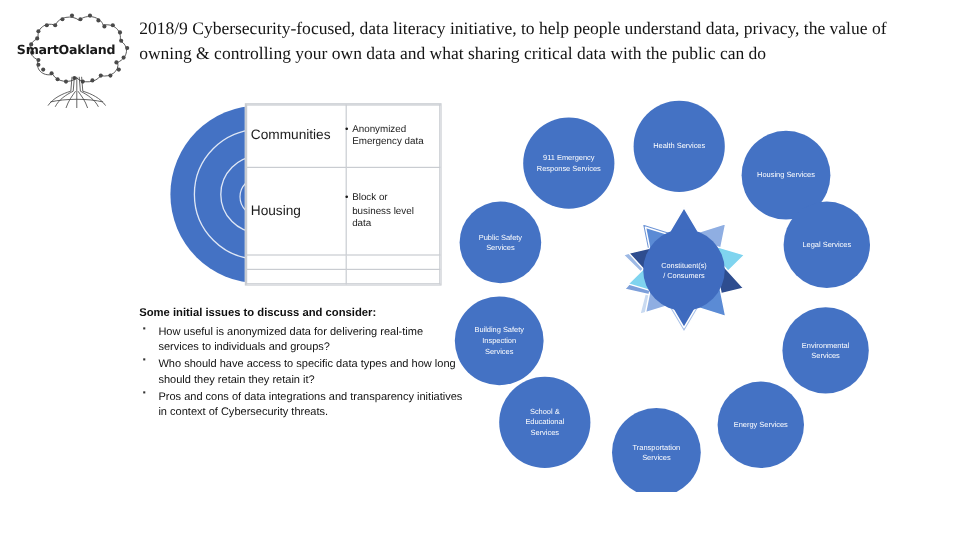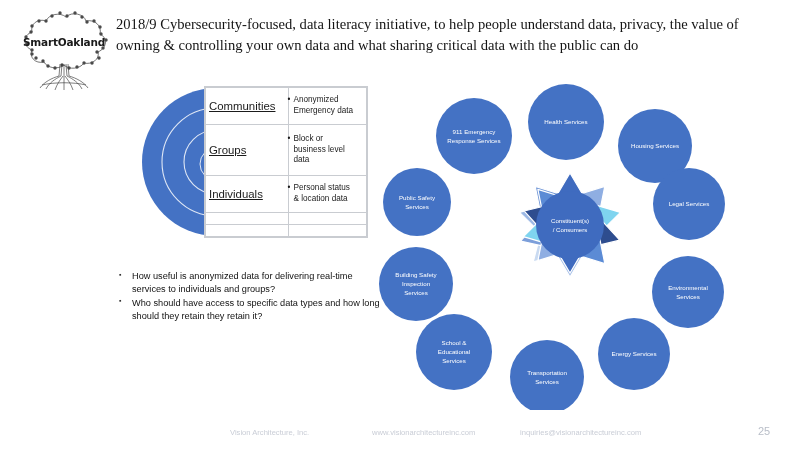--- a/index.html
+++ b/index.html
@@ -25,21 +25,20 @@
     top: 6px;
     width: 100px;
     height: 86px;
   }
   #logo svg { display: block; }
   #logo-text {
     position: absolute;
     left: 0;
     top: 30px;
     width: 100px;
-    text-align: center;
     font-size: 10.5px;
     font-weight: bold;
     letter-spacing: -0.2px;
     color: #1a1a1a;
     font-family: "DejaVu Sans", sans-serif;
   }
 
   
   #title {
     position: absolute;
@@ -88,21 +87,20 @@
     border: 1px solid #c9ccd1;
     vertical-align: middle;
     padding: 2px 3px;
     background: rgba(255,255,255,0.96);
   }
   td.level-name {
     width: 52%;
     font-size: 11.4px;
     color: #1b1b1b;
     padding-left: 7px;
-    text-decoration: underline;
   }
   td.level-detail {
     width: 48%;
     font-size: 8.2px;
     line-height: 1.32;
     color: #1b1b1b;
     padding-left: 4px;
   }
   td.level-detail .bullet-dot {
     display: inline-block;
@@ -267,43 +265,41 @@
     </svg>
 
     <div id="levels-table">
       <table>
         <tbody>
           <tr>
             <td class="level-name">Communities</td>
             <td class="level-detail"><span class="bullet-dot">•</span><span class="bullet-body">Anonymized Emergency data</span></td>
           </tr>
           <tr>
-            <td class="level-name">Groups</td>
+            <td class="level-name">Housing</td>
             <td class="level-detail"><span class="bullet-dot">•</span><span class="bullet-body">Block or business level data</span></td>
-          </tr>
-          <tr>
-            <td class="level-name">Individuals</td>
-            <td class="level-detail"><span class="bullet-dot">•</span><span class="bullet-body">Personal status &amp; location data</span></td>
           </tr>
           <tr class="spacer-row">
               <td></td>
               <td></td>
             </tr>
           <tr class="spacer-row">
               <td></td>
               <td></td>
             </tr>
         </tbody>
       </table>
     </div>
   </div>
 
+  <div id="issues-heading">Some initial issues to discuss and consider:</div>
   <ul id="issues-list">
     <li>How useful is anonymized data for delivering real-time services to individuals and groups?</li>
     <li>Who should have access to specific data types and how long should they retain they retain it?</li>
+    <li>Pros and cons of data integrations and transparency initiatives in context of Cybersecurity threats.</li>
   </ul>
 
   <div id="hub-diagram">
     <svg width="400" height="330" viewBox="0 0 400 330">
       <defs>
 
         <g id="dblarrow">
           <path d="M0,13 L22,0 L22,7 L78,7 L78,0 L100,13 L78,26 L78,19 L22,19 L22,26 Z" stroke="#ffffff" stroke-width="1.2" stroke-linejoin="round"></path>
         </g>
       </defs>
@@ -413,20 +409,14 @@
       </g>
 
       <g>
         <circle cx="200" cy="145" r="34" fill="#3F6BBF"></circle>
         <text class="hub-label" x="200" y="143">Constituent(s)</text>
         <text class="hub-label" x="200" y="152">/ Consumers</text>
       </g>
     </svg>
   </div>
 
-  <div id="footer">
-    <span class="f-company">Vision Architecture, Inc.</span>
-    <span class="f-web">www.visionarchitectureinc.com</span>
-    <span class="f-email">inquiries@visionarchitectureinc.com</span>
-    <span class="f-page">25</span>
-  </div>
 
 </div>
 
 </body></html>

